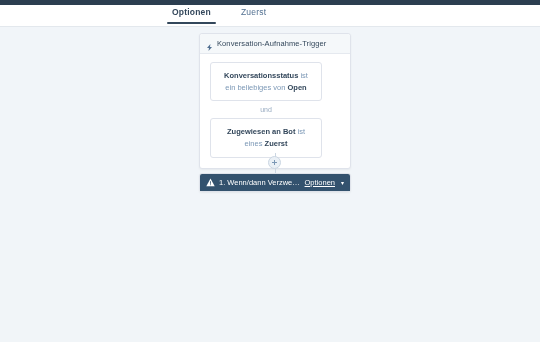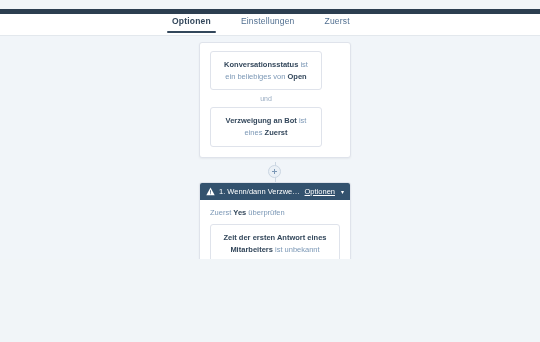--- a/index.html
+++ b/index.html
@@ -14,21 +14,20 @@
     font-family: "Liberation Sans", sans-serif;
     font-size: 11px;
     color: #33475b;
     -webkit-font-smoothing: antialiased;
   }
   .app {
     position: relative;
     width: 540px;
     height: 250px;
     overflow: hidden;
-    margin-top: 9px;
   }
 
   
   .topbar {
     position: absolute;
     top: 0; left: 0;
     width: 540px;
     height: 5px;
     background: #2c3e50;
   }
@@ -306,37 +305,44 @@
 </head>
 <body>
 
 <div class="app">
 
   <div class="topbar"></div>
 
   <div class="tabbar">
     <div class="tabs">
       <div class="tab active">Optionen</div>
-      <div class="tab">Einstellungen</div>
       <div class="tab">Zuerst</div>
     </div>
   </div>
 
   <div class="canvas">
 
     <div class="trigger-card">
+      <div class="trigger-head">
+        <span class="dot-ico">
+          <svg width="6" height="7" viewBox="0 0 6 7">
+              <path d="M3.4 0L0 4h2l-.5 3L5 3H3z" fill="#516f90"></path>
+            </svg>
+        </span>
+        <span class="trigger-head-label">Konversation-Aufnahme-Trigger</span>
+      </div>
       <div class="trigger-body">
         <div class="cond-box">
           <b>Konversationsstatus</b>
           <span>ist ein beliebiges von</span>
           <b>Open</b>
         </div>
         <div class="op-sep">und</div>
         <div class="cond-box">
-          <b>Verzweigung an Bot</b>
+          <b>Zugewiesen an Bot</b>
           <span>ist eines</span>
           <b>Zuerst</b>
         </div>
       </div>
     </div>
 
     <div class="vline" style="left:274.5px; top:126px; height:20px;"></div>
     <div class="plus" style="left:268px; top:129px;"></div>
 
     <div class="branch-card">
@@ -345,29 +351,20 @@
           <svg width="9" height="9" viewBox="0 0 9 9">
               <path d="M4.5 0.4L8.7 8.2H0.3z" fill="#ffffff"></path>
               <rect x="4.1" y="3.2" width="0.8" height="2.6" fill="#33526e"></rect>
               <rect x="4.1" y="6.3" width="0.8" height="0.9" fill="#33526e"></rect>
             </svg>
         </span>
         <span class="branch-title">1. Wenn/dann Verzweigung</span>
         <span class="opt-link">Optionen</span>
         <span class="caret">▾</span>
       </div>
-      <div class="branch-body">
-        <div class="branch-lead">
-          <span>Zuerst </span><b>Yes</b><span> überprüfen</span>
-        </div>
-        <div class="cond-box">
-          <b>Zeit der ersten Antwort eines Mitarbeiters</b>
-          <span>ist unbekannt</span>
-        </div>
-      </div>
     </div>
 
     <div class="vline" style="left:274.5px; top:265px; height:13px;"></div>
     <div class="hline" style="left:200px; top:277px; width:150px;"></div>
     <div class="vline" style="left:200px; top:277px; height:12px;"></div>
     <div class="vline" style="left:350px; top:277px; height:12px;"></div>
 
     <div class="badge badge-yes" style="left:186px; top:258px;">Yes</div>
     <div class="badge badge-no" style="left:339px; top:258px;">No</div>
 

